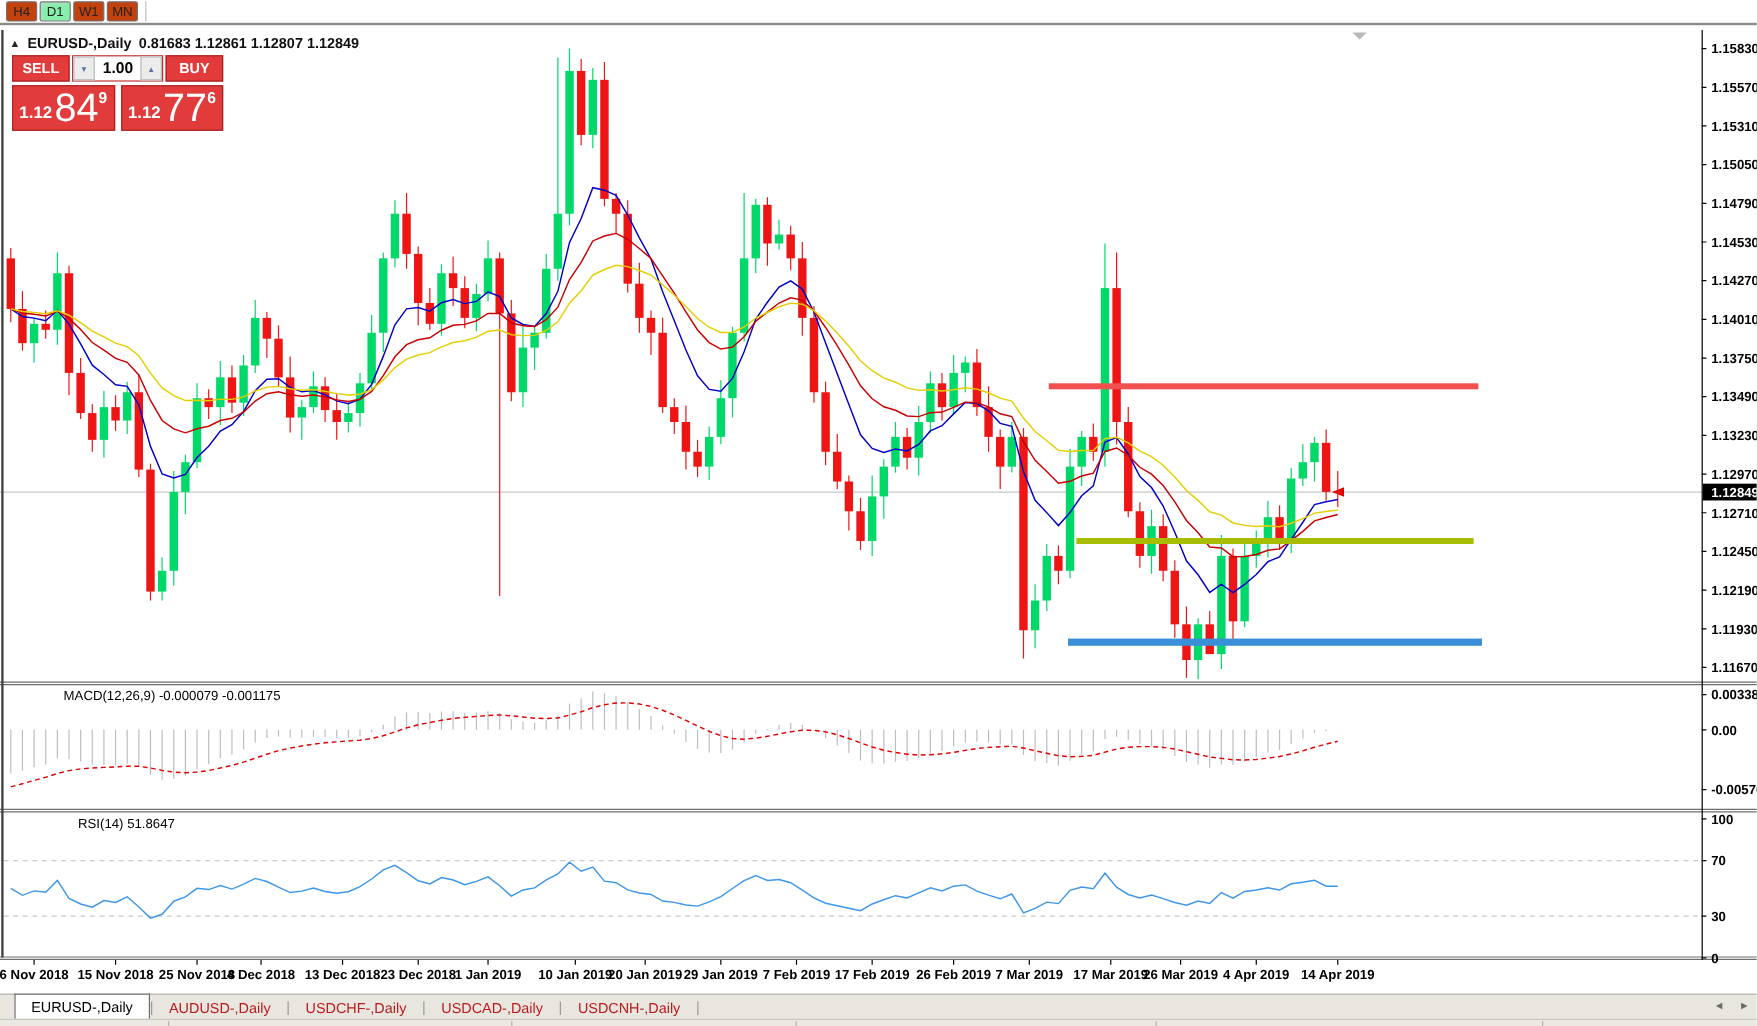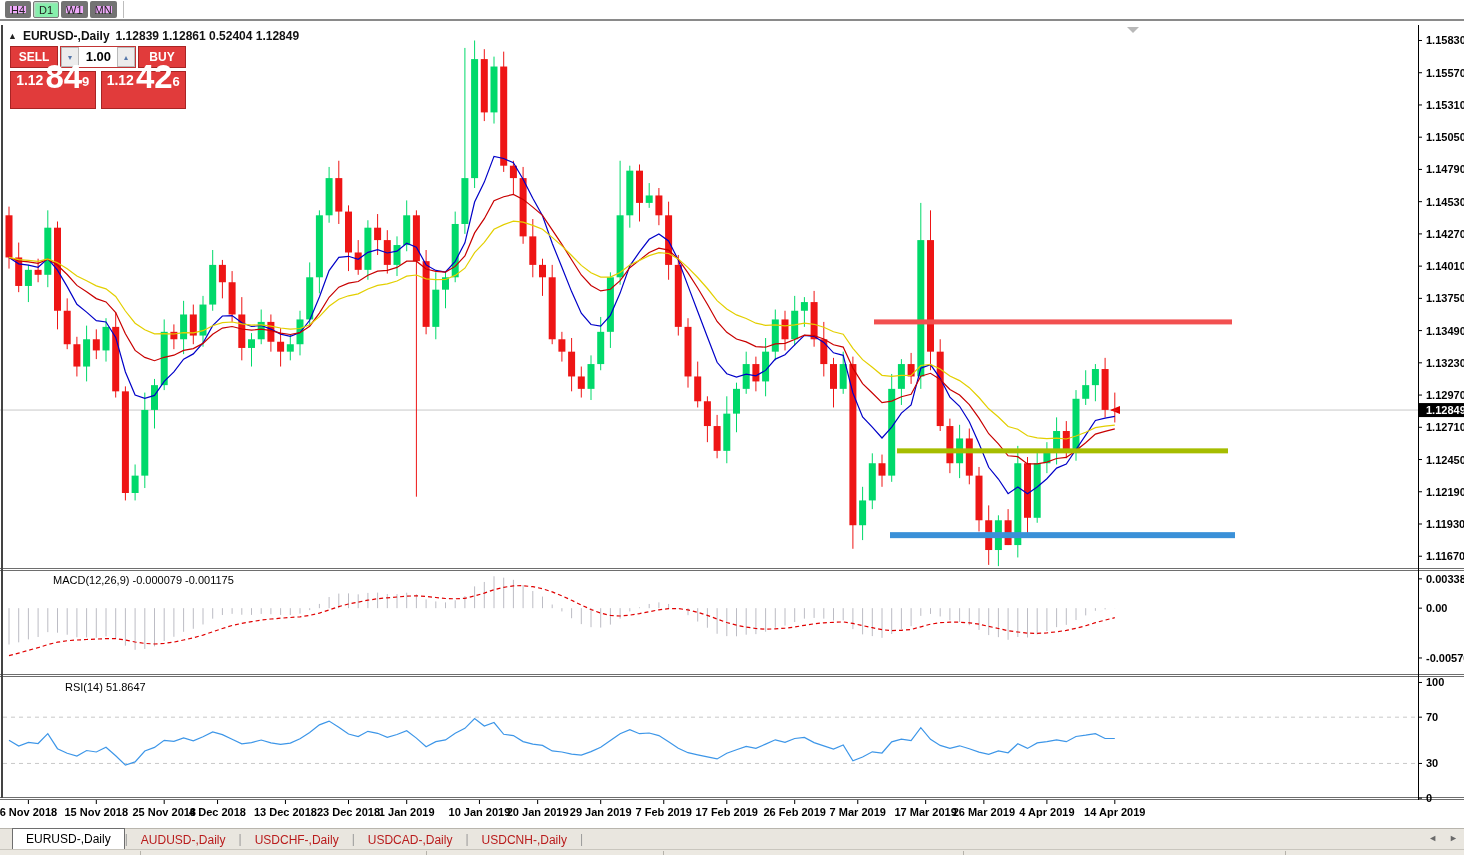--- a/index.html
+++ b/index.html
@@ -2,42 +2,42 @@
 <html><head>
 <meta charset="utf-8">
 <style>
   html,body{margin:0;padding:0;width:1464px;height:855px;overflow:hidden;background:#fff;
     font-family:"Liberation Sans","DejaVu Sans",sans-serif;-webkit-font-smoothing:antialiased;}
   #root{position:relative;width:1464px;height:855px;}
   
   .toolbar{position:absolute;left:0;top:0;width:1464px;height:21px;background:#ffffff;
     border-bottom:2px solid #8a8a8a;display:flex;align-items:center;padding-left:4px;box-sizing:border-box;}
   .tf-btn{height:17px;min-width:26px;margin:0 1px;display:flex;align-items:center;justify-content:center;
-    font-size:11px;color:#222;background:#f0abfc;border:5px solid #737373;border-radius:2px;box-sizing:border-box;cursor:default;}
+    font-size:11px;color:#222;background:#c2410c;border:1px solid #737373;border-radius:2px;box-sizing:border-box;cursor:default;}
   .tf-btn.active{background:#86efac;border:1px solid #7a7a7a;box-shadow:inset 1px 1px 2px #d0d0d0;}
   .tb-sep{width:1px;height:17px;background:#bdbdbd;margin:0 5px;}
   
   #chart-svg{position:absolute;left:0;top:0;}
   
   .chart-title{position:absolute;left:8px;top:29px;font-size:12px;font-weight:700;color:#111;display:flex;gap:6px;align-items:center;}
   .sym-marker{font-size:9px;color:#222;}
   
   .trade{position:absolute;left:10px;top:46px;width:176px;}
   .trade-row1{display:flex;height:22px;gap:2px;}
   .btn-sell,.btn-buy{width:48px;background:#e13b3b;border:1px solid #a82424;color:#fff;
     font-size:12px;font-weight:700;display:flex;align-items:center;justify-content:center;box-sizing:border-box;cursor:pointer;}
   .vol-group{flex:1;display:flex;border:1px solid #c23434;background:#fff;box-sizing:border-box;}
   .vol-btn{width:18px;background:#ececec;border:1px solid #b9b9b9;color:#5577aa;font-size:8px;
     display:flex;align-items:center;justify-content:center;box-sizing:border-box;cursor:pointer;}
   .vol-value{flex:1;text-align:right;padding-right:6px;font-size:13px;font-weight:700;color:#000;line-height:20px;}
   .trade-row2{display:flex;gap:5px;margin-top:3px;}
   .price-box{flex:1;height:38px;background:#e13b3b;border:1px solid #a82424;color:#fff;
-    display:flex;align-items:flex-end;justify-content:center;box-sizing:border-box;padding-bottom:14px;}
+    display:flex;align-items:flex-end;justify-content:center;box-sizing:border-box;padding-bottom:1px;}
   .price-prefix{font-size:14px;font-weight:700;margin:0 2px 6px 0;}
-  .price-big{font-size:33px;font-weight:700;line-height:34px;}
+  .price-big{font-size:33px;font-weight:400;line-height:34px;}
   .price-sup{font-size:13px;font-weight:700;align-self:flex-start;margin-top:2px;}
   
   .ind-label{position:absolute;font-size:11px;color:#000;margin-left:45px;}
   
   .tabbar{position:absolute;left:0;top:828px;width:1464px;height:21px;background:#e9e6df;
     border-top:1px solid #b8b5ad;display:flex;align-items:flex-end;box-sizing:border-box;}
   .tab{height:19px;display:flex;align-items:center;padding:0 13px;font-size:12px;color:#b91c1c;cursor:pointer;white-space:nowrap;}
   .tab.active{background:#ffffff;border:1px solid #6e6e6e;border-bottom:none;color:#000;height:20px;margin-left:12px;}
   .tab-sep{color:#999;font-size:12px;align-self:center;}
   .tab-scroll{position:absolute;right:6px;top:4px;display:flex;gap:12px;color:#6a6a6a;font-size:9px;}
@@ -531,42 +531,42 @@
       <div class="tf-btn">H4</div>
       <div class="tf-btn active">D1</div>
       <div class="tf-btn">W1</div>
       <div class="tf-btn">MN</div>
       <div class="tb-sep"></div>
     </div>
 
 <div class="chart-title">
   <span class="sym-marker">▲</span>
   <span>EURUSD-,Daily</span>
-  <span>1.12839 1.12861 0.52404 1.12849</span>
+  <span>0.81683 1.12861 1.12807 1.12849</span>
 </div>
 
 <div class="trade">
   <div class="trade-row1">
     <div class="btn-sell">SELL</div>
     <div class="vol-group">
       <div class="vol-btn">▾</div>
       <div class="vol-value">1.00</div>
       <div class="vol-btn">▴</div>
     </div>
     <div class="btn-buy">BUY</div>
   </div>
   <div class="trade-row2">
     <div class="price-box">
       <span class="price-prefix">1.12</span>
       <span class="price-big">84</span>
       <span class="price-sup">9</span>
     </div>
     <div class="price-box">
       <span class="price-prefix">1.12</span>
-      <span class="price-big">42</span>
+      <span class="price-big">77</span>
       <span class="price-sup">6</span>
     </div>
   </div>
 </div>
 
 <div class="ind-label" style="left:8px;top:574px;">MACD(12,26,9) -0.000079 -0.001175</div>
 <div class="ind-label" style="left:20px;top:681px;">RSI(14) 51.8647</div>
 
 <div class="tabbar" id="tabbar">
   <div class="tab active">EURUSD-,Daily</div>

